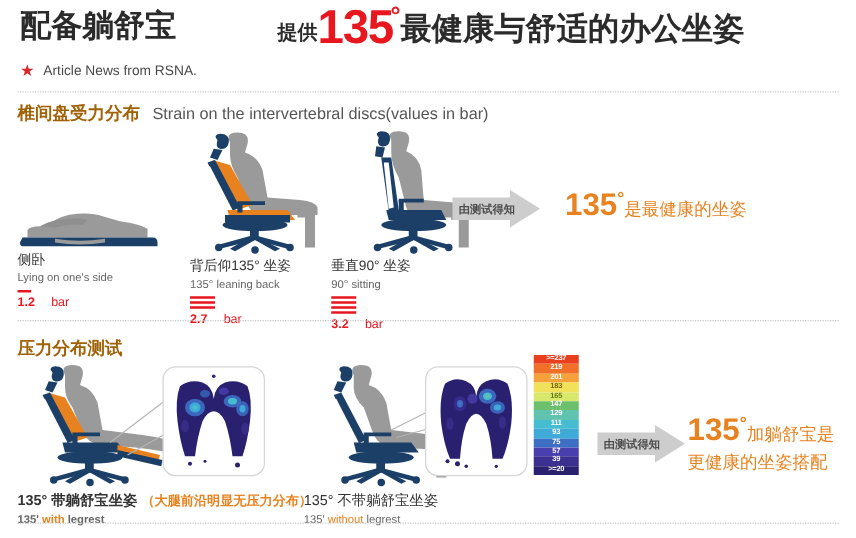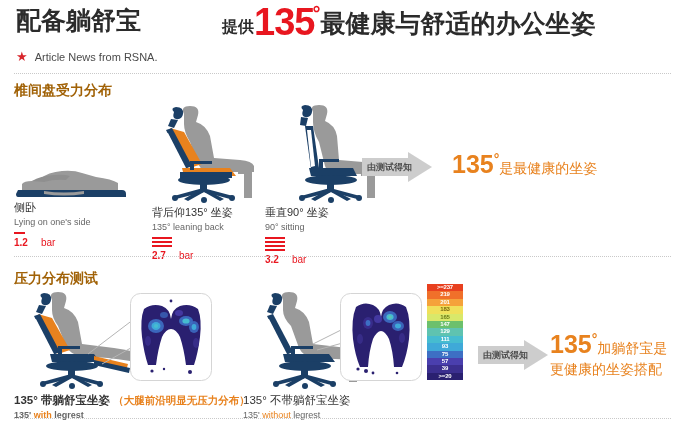--- a/index.html
+++ b/index.html
@@ -118,20 +118,21 @@
 
   <div class="byline">
     <span class="star">★</span>
     <span class="byline-text">Article News from RSNA.</span>
   </div>
 
   <div class="dotdiv" style="top:73px;"></div>
 
   <div class="sechead" style="left:14px;top:82px;">
     <span class="cn">椎间盘受力分布</span>
+    <span class="en">Strain on the intervertebral discs(values in bar)</span>
   </div>
 
   <div class="fig" style="left:14px;top:150px;">
     <svg width="120" height="50" viewBox="0 0 120 50">
       <path d="M8 40 L8 34 Q10 31 18 31 L26 29 Q34 22 48 21 Q60 20 68 23 L82 27 Q98 29 104 33 L104 40 Z" fill="#9a9a9a"></path>
       <path d="M18 31 Q26 26 40 25 Q50 24 56 26 L52 30 Q40 29 30 32 Z" fill="#8f8f8f"></path>
       <path d="M4 40 L108 40 Q112 40 112 44 L112 47 L4 47 Q2 47 2 44 Z" fill="#1b3f66"></path>
       <path d="M30 41 Q50 44 70 41 L70 44 Q50 47 30 44 Z" fill="#9a9a9a"></path>
     </svg>
     <div class="cap-cn">侧卧</div>

